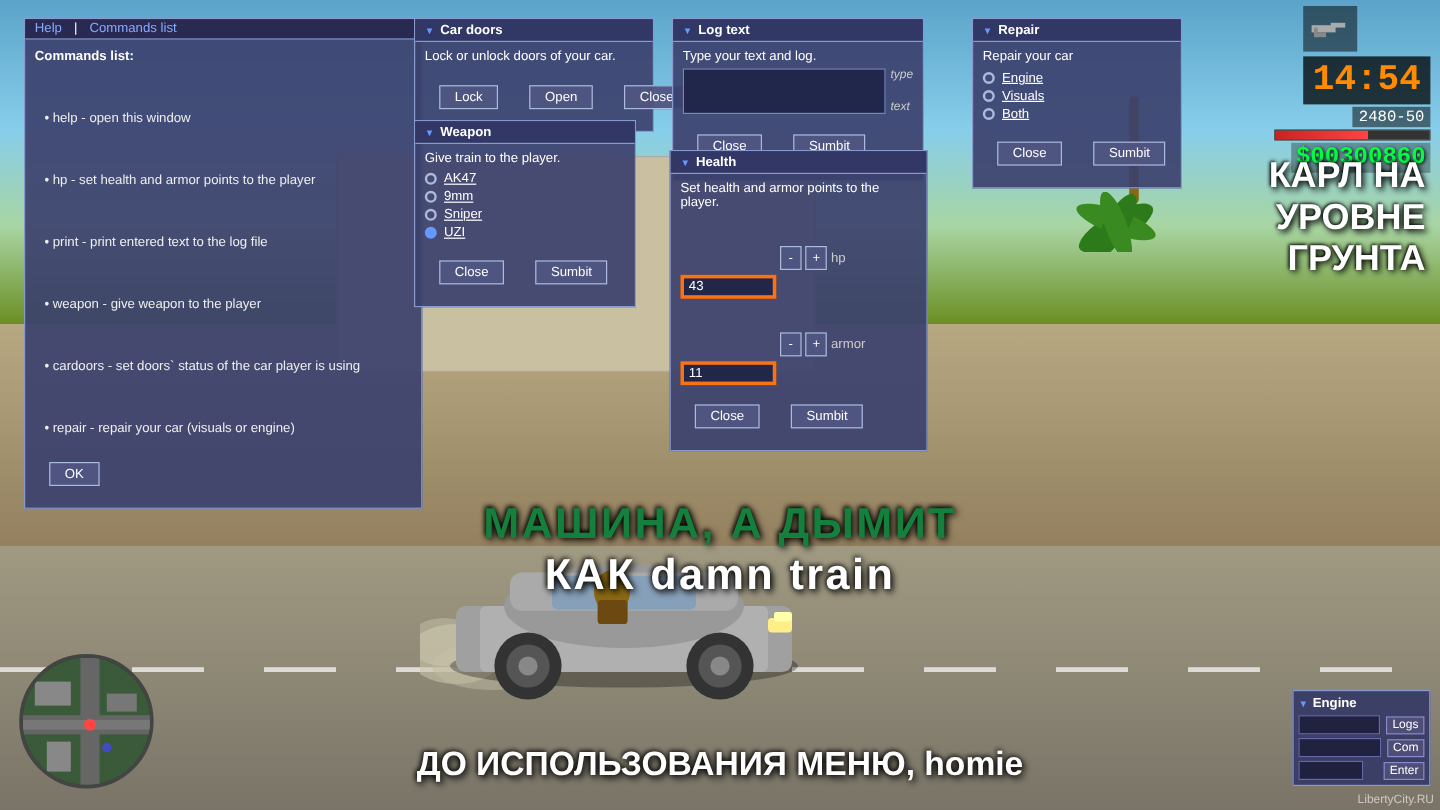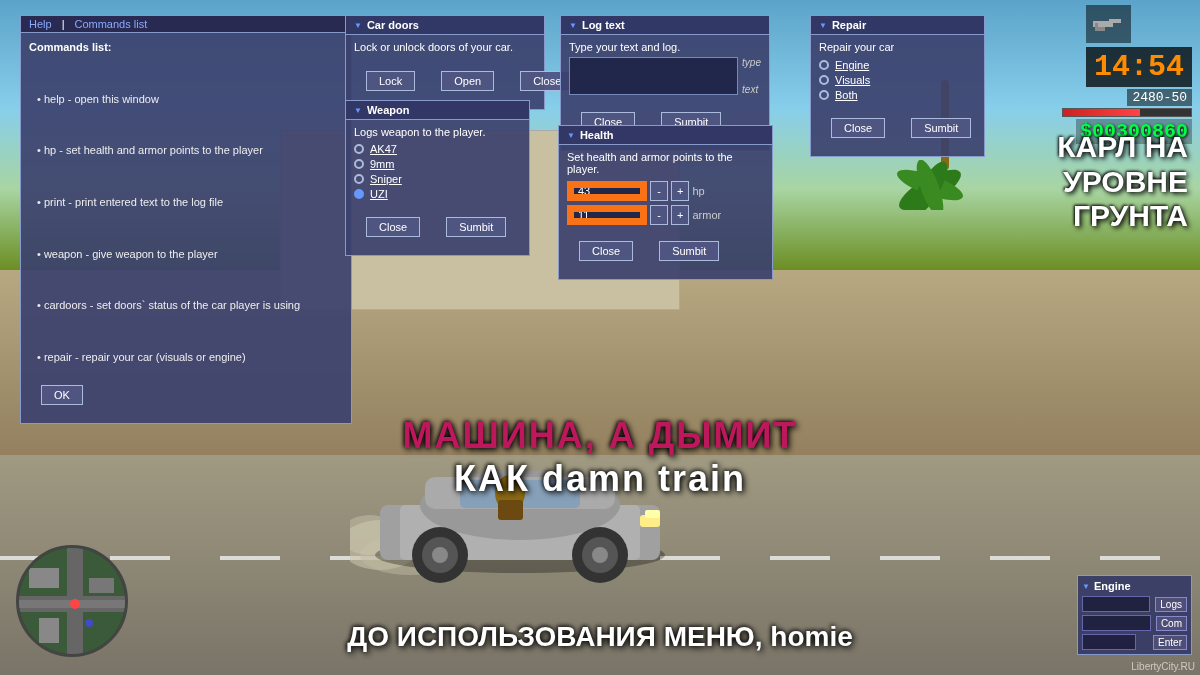--- a/index.html
+++ b/index.html
@@ -179,25 +179,26 @@
     }
     .health-input-row {
       display: flex;
       align-items: center;
       margin-bottom: 4px;
       gap: 3px;
     }
     .health-val-input {
       width: 80px;
       background: rgba(30,35,70,0.9);
-      border: 7px solid #f97316;
+      border: 3px solid #f97316;
       color: white;
       font-size: 11px;
       padding: 2px 4px;
       height: 20px;
+      margin-top: 48px;
     }
     .health-pm-btn {
       background: rgba(80,85,130,0.95);
       border: 1px solid #aabbdd;
       color: white;
       font-size: 11px;
       padding: 1px 5px;
       cursor: pointer;
       height: 20px;
       min-width: 18px;
@@ -265,21 +266,21 @@
     <circle cx="250" cy="150" r="18" fill="#555"></circle>
     <circle cx="250" cy="150" r="8" fill="#888"></circle>
 
     <ellipse cx="160" cy="88" rx="15" ry="18" fill="#8B6914"></ellipse>
     <rect x="148" y="95" width="25" height="20" rx="3" fill="#6B4910"></rect>
   </svg>
 </div>
 
 <div style="position:absolute;bottom:115px;left:0;right:0;height:4px;background:repeating-linear-gradient(90deg,#fff 0px,#fff 60px,transparent 60px,transparent 110px);z-index:4;opacity:0.7;"></div>
 
-<div style="position:absolute;top:415px;left:0;right:0;text-align:center;font-size:36px;font-weight:900;color:#be185d;text-shadow:2px 2px 6px #000,-1px -1px 4px #000;z-index:15;font-family:'Arial Black',Arial,sans-serif;letter-spacing:2px;">МАШИНА, А ДЫМИТ</div>
+<div style="position:absolute;top:415px;left:0;right:0;text-align:center;font-size:36px;font-weight:900;color:#15803d;text-shadow:2px 2px 6px #000,-1px -1px 4px #000;z-index:15;font-family:'Arial Black',Arial,sans-serif;letter-spacing:2px;">МАШИНА, А ДЫМИТ</div>
 <div style="position:absolute;top:458px;left:0;right:0;text-align:center;font-size:36px;font-weight:900;color:white;text-shadow:2px 2px 6px #000,-1px -1px 4px #000;z-index:15;font-family:'Arial Black',Arial,sans-serif;letter-spacing:2px;">КАК damn train</div>
 <div style="position:absolute;bottom:22px;left:0;right:0;text-align:center;font-size:28px;font-weight:900;color:white;text-shadow:2px 2px 6px #000,-1px -1px 4px #000;z-index:15;font-family:'Arial Black',Arial,sans-serif;">ДО ИСПОЛЬЗОВАНИЯ МЕНЮ, homie</div>
 
 <div style="position:absolute;bottom:18px;left:16px;width:112px;height:112px;border-radius:50%;border:3px solid #444;overflow:hidden;z-index:20;background:#2a4a2a;">
   <svg width="112" height="112" viewBox="0 0 112 112">
     <rect width="112" height="112" fill="#3a5a3a"></rect>
     <rect x="0" y="48" width="112" height="16" fill="#666"></rect>
     <rect x="48" y="0" width="16" height="112" fill="#666"></rect>
     <rect x="0" y="52" width="112" height="8" fill="#777"></rect>
     <rect x="10" y="20" width="30" height="20" fill="#888"></rect>
@@ -403,21 +404,21 @@
     </div>
   </div>
 </div>
 
 <div class="ui-window weapon-window">
   <div class="ui-window-title">
     <span class="triangle">▼</span>
     <span>Weapon</span>
   </div>
   <div class="ui-window-body">
-    <div style="margin-bottom:5px;font-size:11px;">Logs weapon to the player.</div>
+    <div style="margin-bottom:5px;font-size:11px;">Give train to the player.</div>
     <div class="ui-radio-label">
       <span class="radio-dot"></span>
       <span>AK47</span>
     </div>
     <div class="ui-radio-label">
       <span class="radio-dot"></span>
       <span>9mm</span>
     </div>
     <div class="ui-radio-label">
       <span class="radio-dot"></span>

